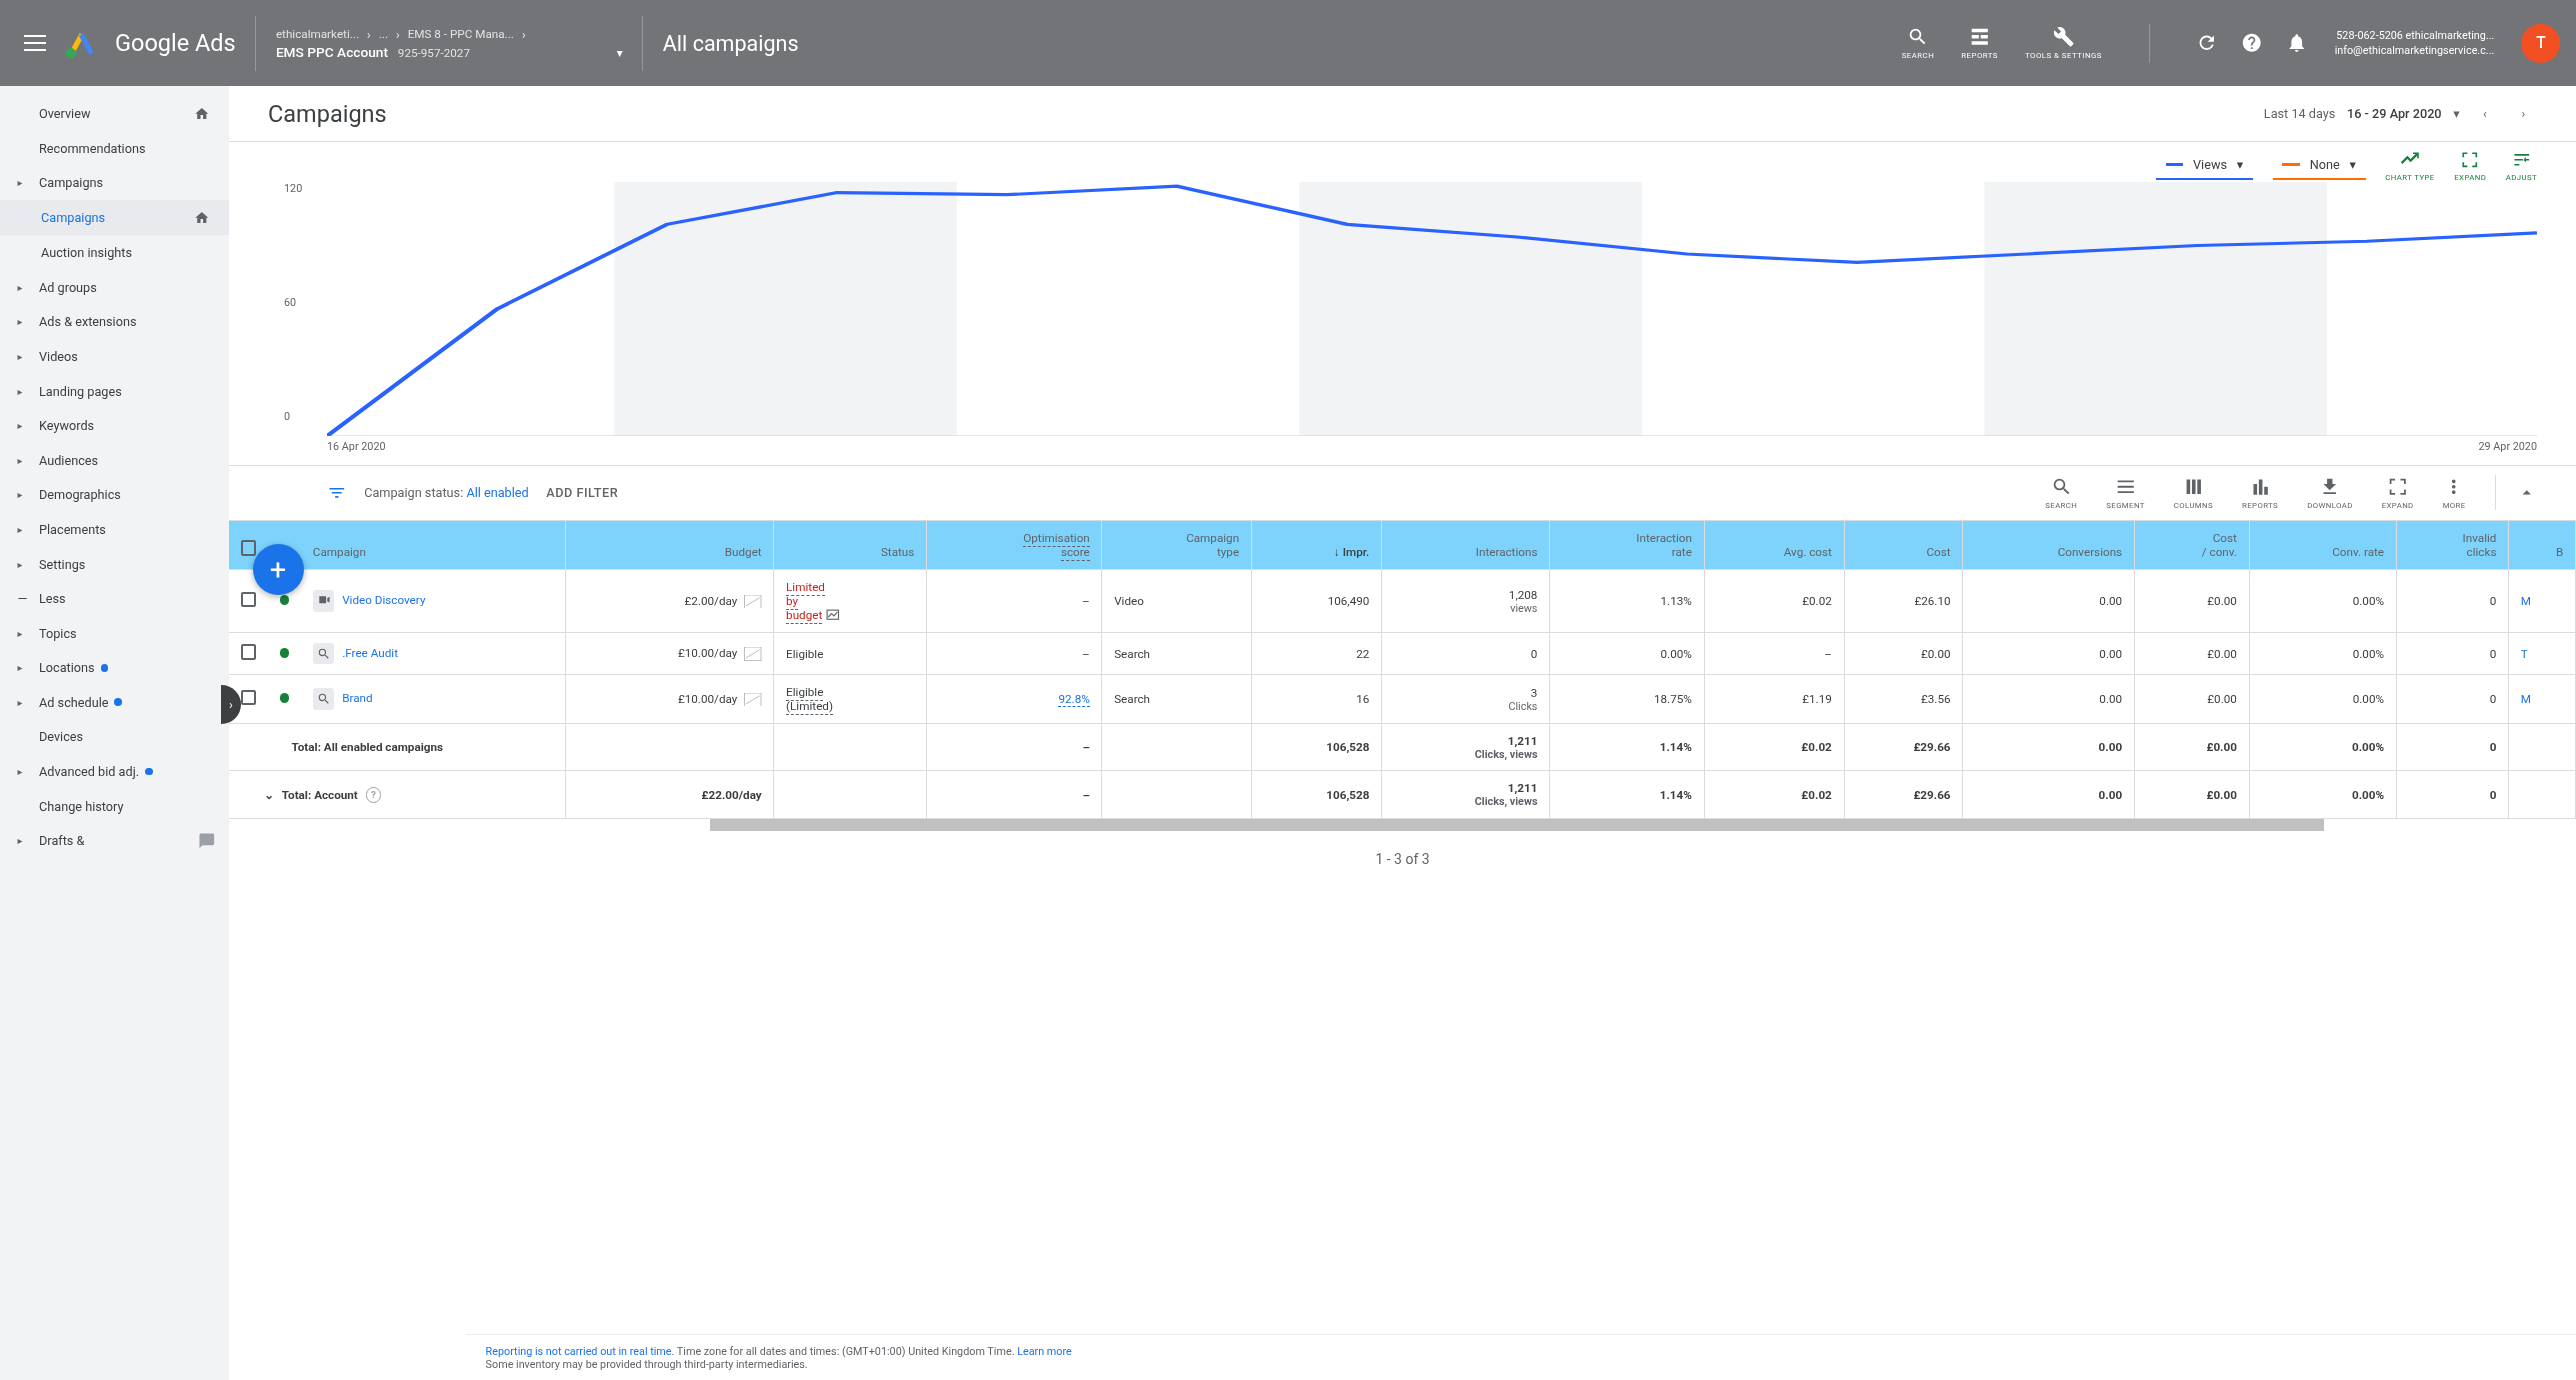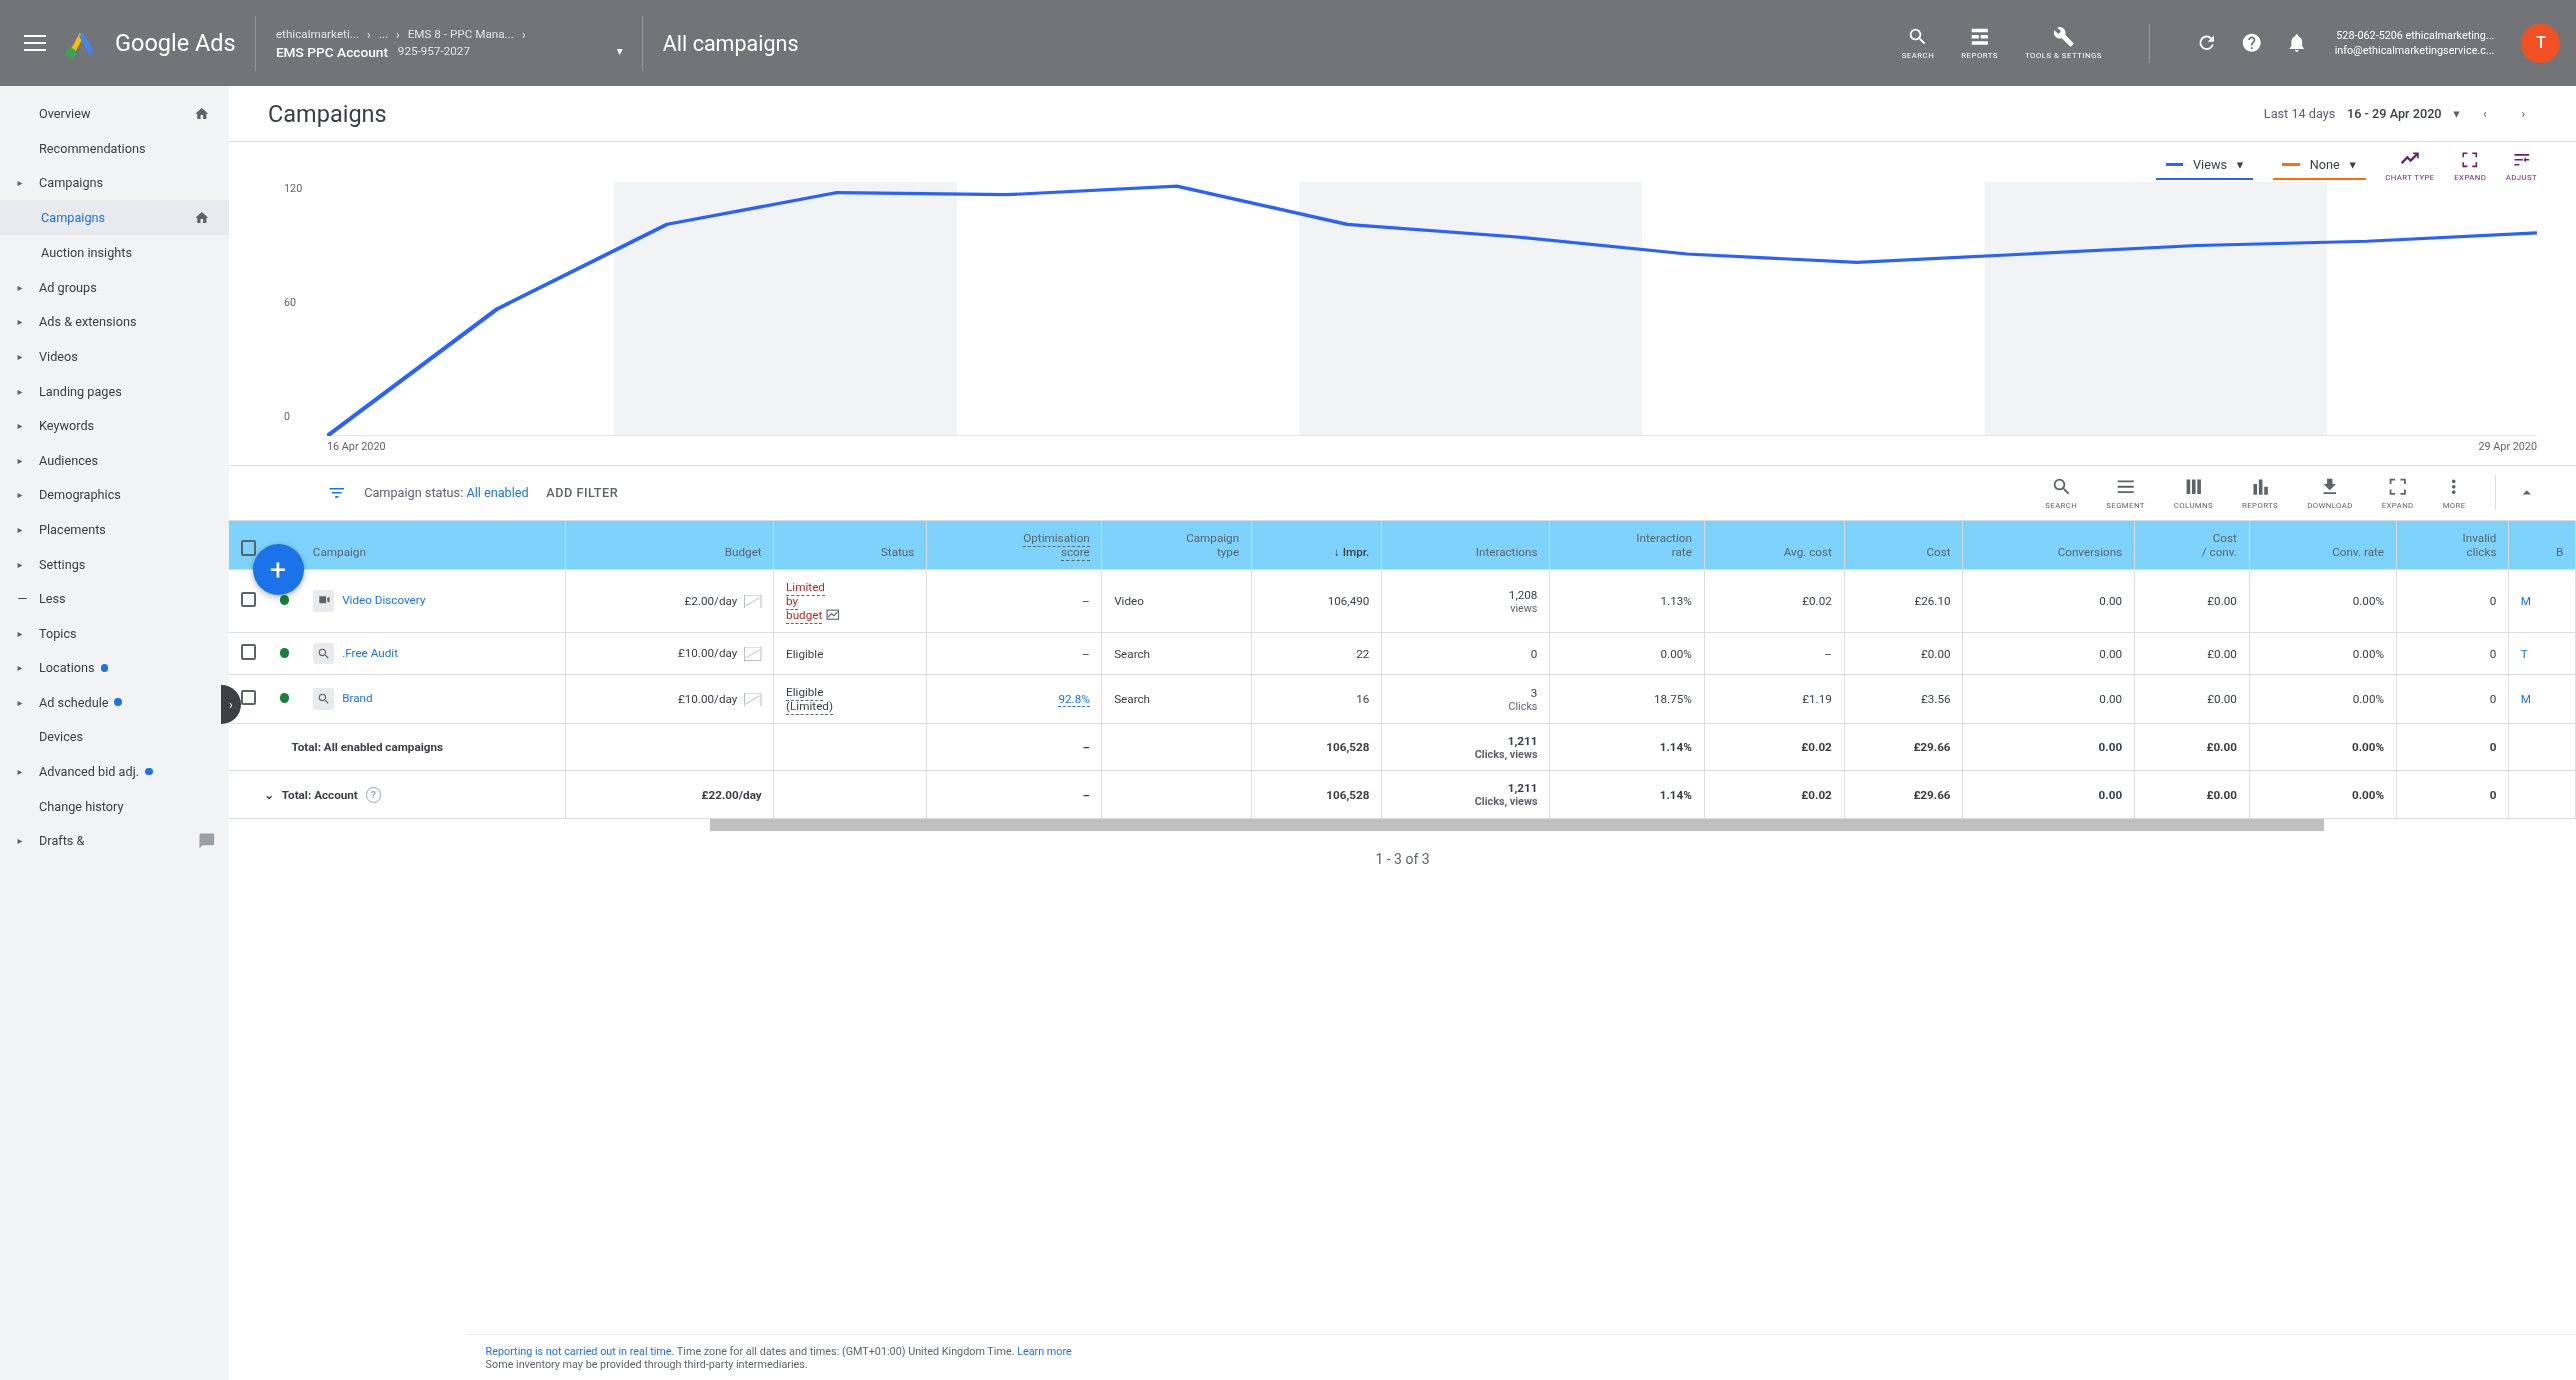--- a/index.html
+++ b/index.html
@@ -10,21 +10,21 @@
 .menu-icon::before, .menu-icon::after { content: ''; position: absolute; width: 21.5px; height: 2px; background: #fff; left: 0; }
 .menu-icon::before { top: -6.8px; }
 .menu-icon::after { top: 6.8px; }
 .logo-section { display: flex; align-items: center; gap: 11.7px; margin-left: 9.8px; }
 .ads-logo { width: 35px; height: 35px; }
 .logo-text { font-size: 23.5px; font-weight: 400; margin-left: 3.9px; }
 .header-divider { width: 1px; height: 55px; background: rgba(255,255,255,0.25); margin: 0 19.6px; }
 .account-section { display: flex; flex-direction: column; gap: 2px; font-size: 11.7px; }
 .breadcrumb-row { display: flex; align-items: center; gap: 7.8px; color: rgba(255,255,255,0.8); }
 .breadcrumb-row .chev { font-size: 13.7px; }
-.account-name-row { display: flex; align-items: flex-start; gap: 9.8px; }
+.account-name-row { display: flex; align-items: flex-end; gap: 9.8px; }
 .account-name { font-size: 13.7px; font-weight: 500; }
 .account-id { font-size: 11.7px; color: rgba(255,255,255,0.8); }
 .dropdown-chev { margin-left: 137px; }
 .page-title { font-size: 21.5px; font-weight: 400; }
 .header-right { margin-left: auto; display: flex; align-items: center; gap: 27px; }
 .header-tool { display: flex; flex-direction: column; align-items: center; gap: 3.9px; cursor: pointer; }
 .header-tool-label { font-size: 7.8px; letter-spacing: 0.5px; }
 .header-icons-group { display: flex; align-items: center; gap: 23.5px; }
 .user-info { font-size: 10.8px; text-align: right; line-height: 1.4; }
 .avatar { width: 39px; height: 39px; border-radius: 50%; background: #f25022; display: flex; align-items: center; justify-content: center; font-size: 15.6px; font-weight: 500; }
@@ -47,21 +47,21 @@
 .date-strong { color: #3c4043; font-weight: 500; }
 .date-nav-btn { width: 27px; height: 27px; display: flex; align-items: center; justify-content: center; cursor: pointer; color: #5f6368; }
 
 .chart-controls { display: flex; align-items: center; justify-content: flex-end; padding: 7.8px 39px 0; gap: 19.6px; }
 .metric-selector { display: flex; align-items: center; gap: 9.8px; padding: 5.9px 9.8px; border-bottom: 2px solid transparent; cursor: pointer; }
 .metric-selector.views { border-bottom-color: #2962ff; }
 .metric-selector.none { border-bottom-color: #ff6d00; }
 .metric-dash { width: 17.6px; height: 2.9px; }
 .metric-dash.blue { background: #2962ff; }
 .metric-dash.orange { background: #ff6d00; }
-.chart-tool { display: flex; flex-direction: column; align-items: center; gap: 2.9px; cursor: pointer; color: #701a75; }
+.chart-tool { display: flex; flex-direction: column; align-items: center; gap: 2.9px; cursor: pointer; color: #15803d; }
 .chart-tool-label { font-size: 7.8px; letter-spacing: 0.4px; }
 
 .chart-area { position: relative; height: 254px; margin: 0 39px 29px 98px; }
 .y-label { position: absolute; left: -43px; font-size: 10.8px; color: #5f6368; }
 .chart-svg { width: 100%; height: 100%; }
 .x-labels { display: flex; justify-content: space-between; font-size: 10.8px; color: #5f6368; padding: 3.9px 0 0; }
 
 .fab { position: absolute; left: 23.5px; top: 458px; width: 51px; height: 51px; border-radius: 50%; background: #1a73e8; color: #fff; font-size: 29px; display: flex; align-items: center; justify-content: center; box-shadow: 0 2px 5.9px rgba(0,0,0,0.3); cursor: pointer; z-index: 10; }
 
 .filter-bar { display: flex; align-items: center; padding: 9.8px 39px 9.8px 98px; border-top: 1px solid #dadce0; gap: 17.6px; }

